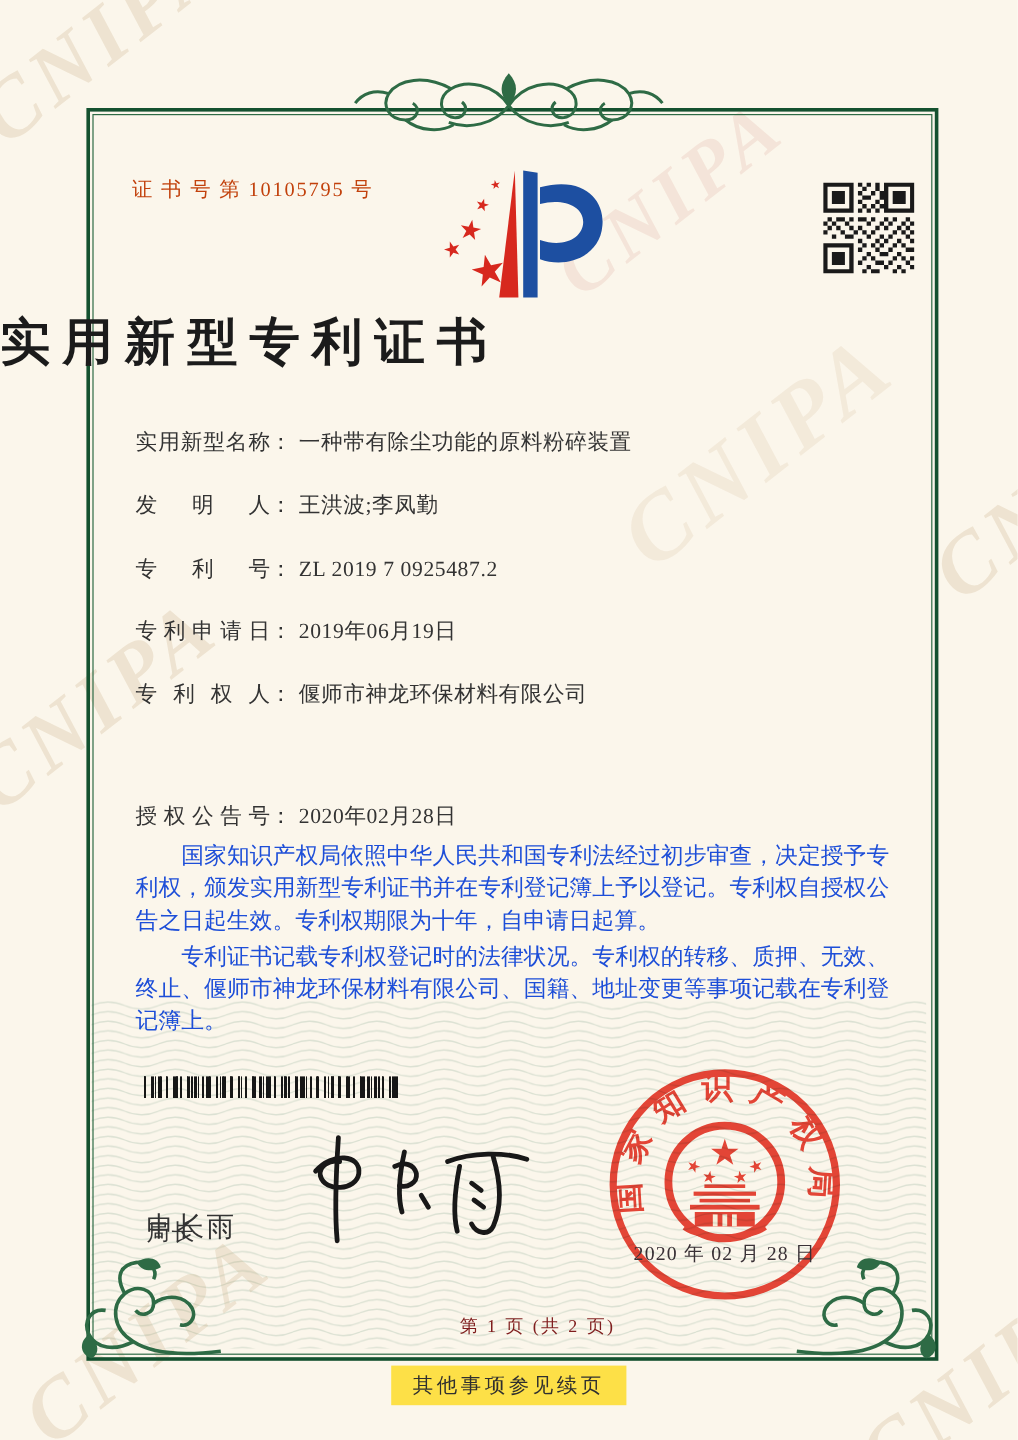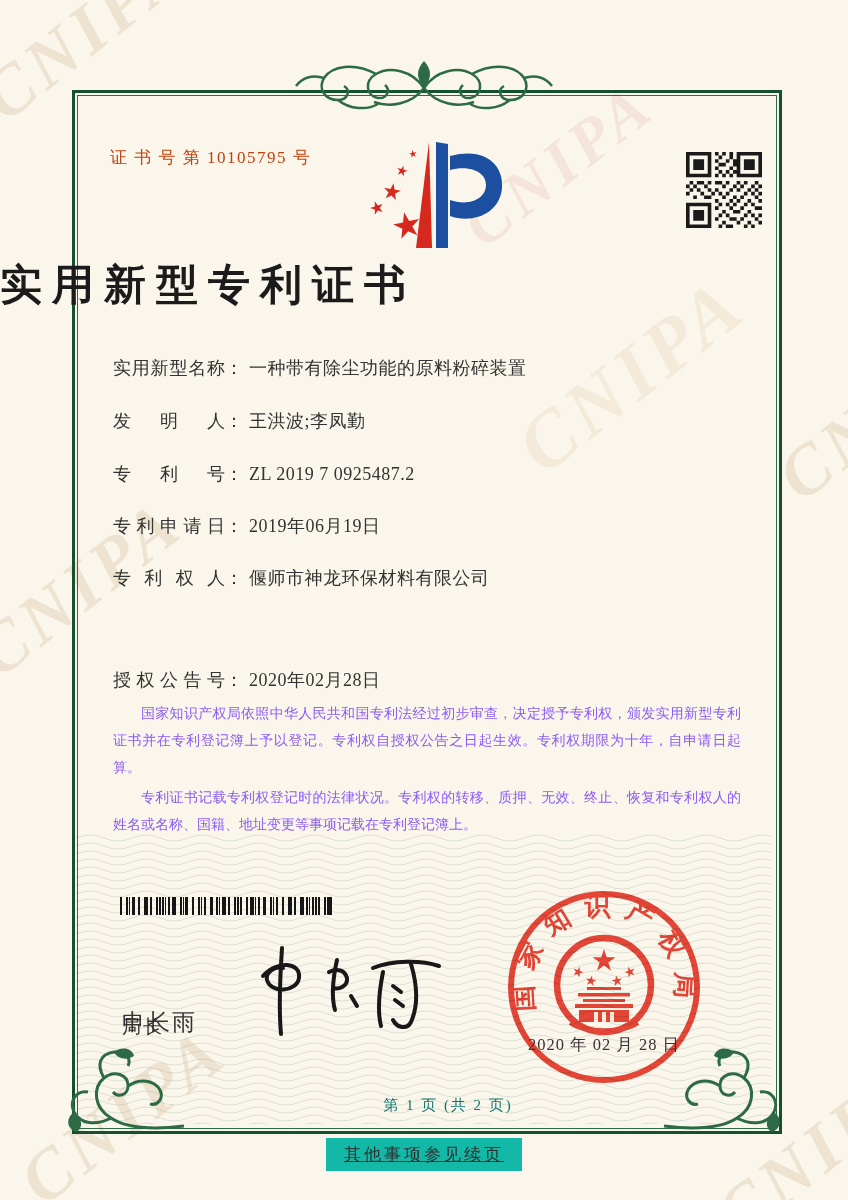--- a/index.html
+++ b/index.html
@@ -34,49 +34,49 @@
   .frow{position:absolute;left:113px;width:640px;font-size:18px;z-index:4;
         color:#333;white-space:nowrap;}
   .flabel{display:inline-block;width:112px;text-align:justify;text-align-last:justify;
           vertical-align:bottom;}
   .fcolon{display:inline-block;margin-right:6px;}
   .fvalue{letter-spacing:.5px;}
   .fpair2{position:absolute;left:342px;top:0;}
   .fpair2 .flabel{width:100px;}
 
   .paras{position:absolute;left:113px;top:700px;width:628px;z-index:4;
-         font-size:14px;line-height:27px;text-align:justify;color:#8b5cf6;
+         font-size:19px;line-height:27px;text-align:justify;color:#1d4ed8;
          font-style:oblique 6deg;}
   .paras p{margin:0 0 3px 0;text-indent:2em;}
 
   .barcode{position:absolute;left:120px;top:897px;width:215px;height:18px;z-index:4;
     background-image:
       repeating-linear-gradient(90deg,#161616 0 2px,transparent 2px 6px),
       repeating-linear-gradient(90deg,#161616 0 1px,transparent 1px 9px),
       repeating-linear-gradient(90deg,#161616 0 2px,transparent 2px 13px);}
 
   .sig-title{position:absolute;left:122px;top:974px;font-size:19px;z-index:4;
              font-family:"Liberation Sans","DejaVu Sans",sans-serif;color:#333;letter-spacing:2px;margin-top:40px;}
   .sig-name{position:absolute;left:122px;top:1007px;font-size:23px;z-index:4;
              font-family:"Liberation Sans","DejaVu Sans",sans-serif;color:#333;letter-spacing:2px;}
   .signature{position:absolute;left:235px;top:938px;z-index:4;}
 
   .seal{position:absolute;left:505px;top:888px;z-index:6;opacity:.93;mix-blend-mode:multiply;}
 
   .pageinfo{position:absolute;left:72px;top:1096px;width:752px;text-align:center;
-            font-size:15px;letter-spacing:2px;color:#0f766e;z-index:4;}
+            font-size:15px;letter-spacing:2px;color:#7f1d1d;z-index:4;}
 
   .flourish-top{position:absolute;left:294px;top:56px;z-index:4;}
   .corner{position:absolute;top:1046px;z-index:4;}
   .corner.left{left:56px;}
   .corner.right{left:662px;transform:scaleX(-1);}
 
   .footnote{position:absolute;left:0;top:1138px;width:100%;text-align:center;z-index:4;}
-  .footnote span{display:inline-block;background:#14b8a6;padding:5px 18px;
-                 font-size:17px;letter-spacing:3px;color:#2f2f2f;font-style:oblique 6deg;text-decoration:underline;}
+  .footnote span{display:inline-block;background:#fde047;padding:5px 18px;
+                 font-size:17px;letter-spacing:3px;color:#2f2f2f;font-style:oblique 6deg;}
 </style>
 </head>
 <body>
 
 <div class="page">
 
   <svg class="guilloche" width="696" height="290">
     <defs>
       <pattern id="wav" width="56" height="8" patternUnits="userSpaceOnUse">
         <path d="M0 4 Q14 -2 28 4 T56 4" fill="none" stroke="rgba(50,115,80,0.16)" stroke-width="1"></path>
@@ -199,21 +199,21 @@
   </div>
   <div class="frow" style="top:566px;">
     <span class="flabel">专利权人</span><span class="fcolon">：</span><span class="fvalue">偃师市神龙环保材料有限公司</span>
   </div>
   <div class="frow" style="top:668px;">
     <span class="flabel">授权公告号</span><span class="fcolon">：</span><span class="fvalue">2020年02月28日</span>
   </div>
 
   <div class="paras">
     <p>国家知识产权局依照中华人民共和国专利法经过初步审查，决定授予专利权，颁发实用新型专利证书并在专利登记簿上予以登记。专利权自授权公告之日起生效。专利权期限为十年，自申请日起算。</p>
-    <p>专利证书记载专利权登记时的法律状况。专利权的转移、质押、无效、终止、恢复和专利权人的姓名或名称、国籍、地址变更等事项记载在专利登记簿上。</p>
+    <p>专利证书记载专利权登记时的法律状况。专利权的转移、质押、无效、终止、偃师市神龙环保材料有限公司、国籍、地址变更等事项记载在专利登记簿上。</p>
   </div>
 
   <div class="barcode"></div>
 
   <div class="sig-title">局长</div>
   <div class="sig-name">申长雨</div>
   <svg class="signature" width="220" height="100" viewBox="0 0 220 100">
     <g fill="none" stroke="#181818" stroke-width="4" stroke-linecap="round" stroke-linejoin="round">
       <path d="M28,38 C42,22 66,24 64,40 C62,54 36,56 32,42 C30,34 40,28 48,30"></path>
       <path d="M47,10 C45,40 44,75 46,96"></path>

